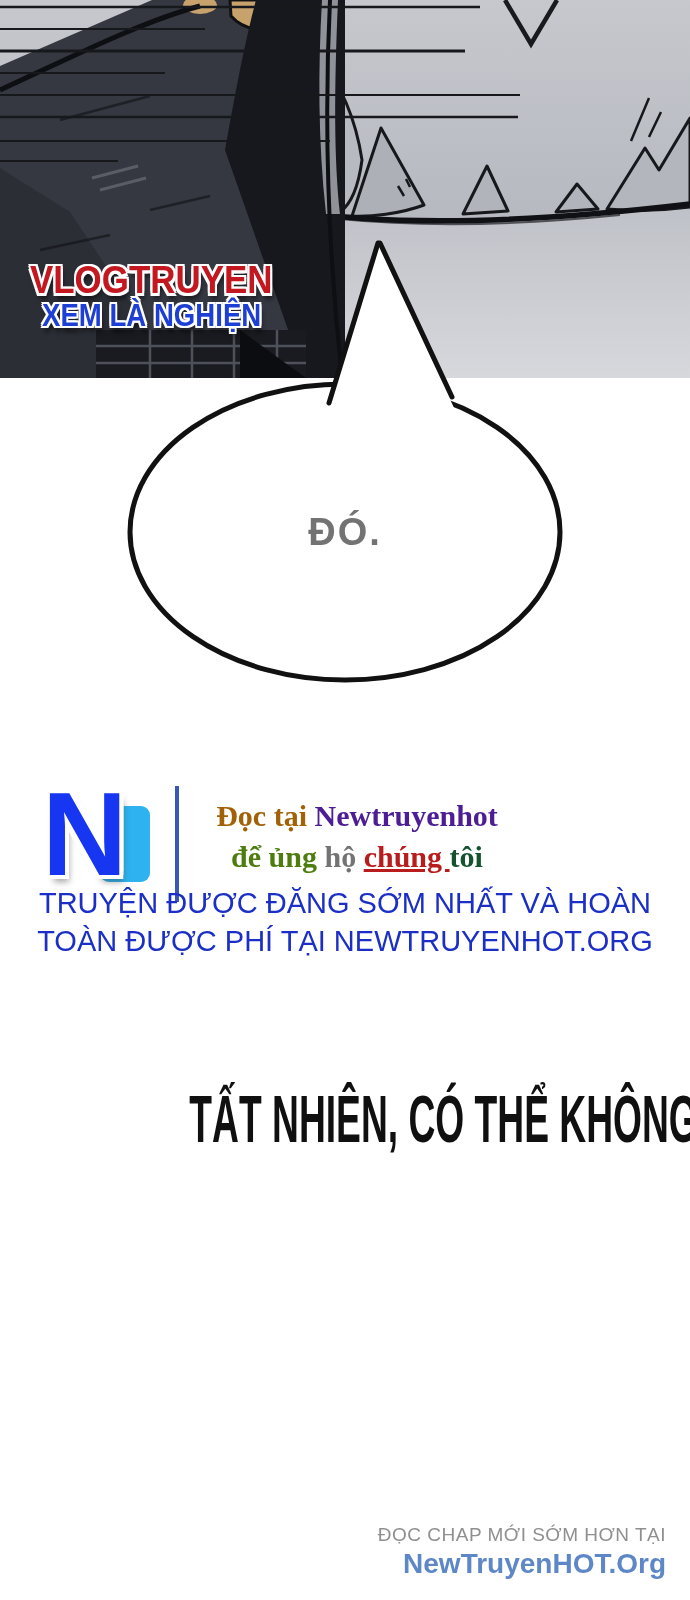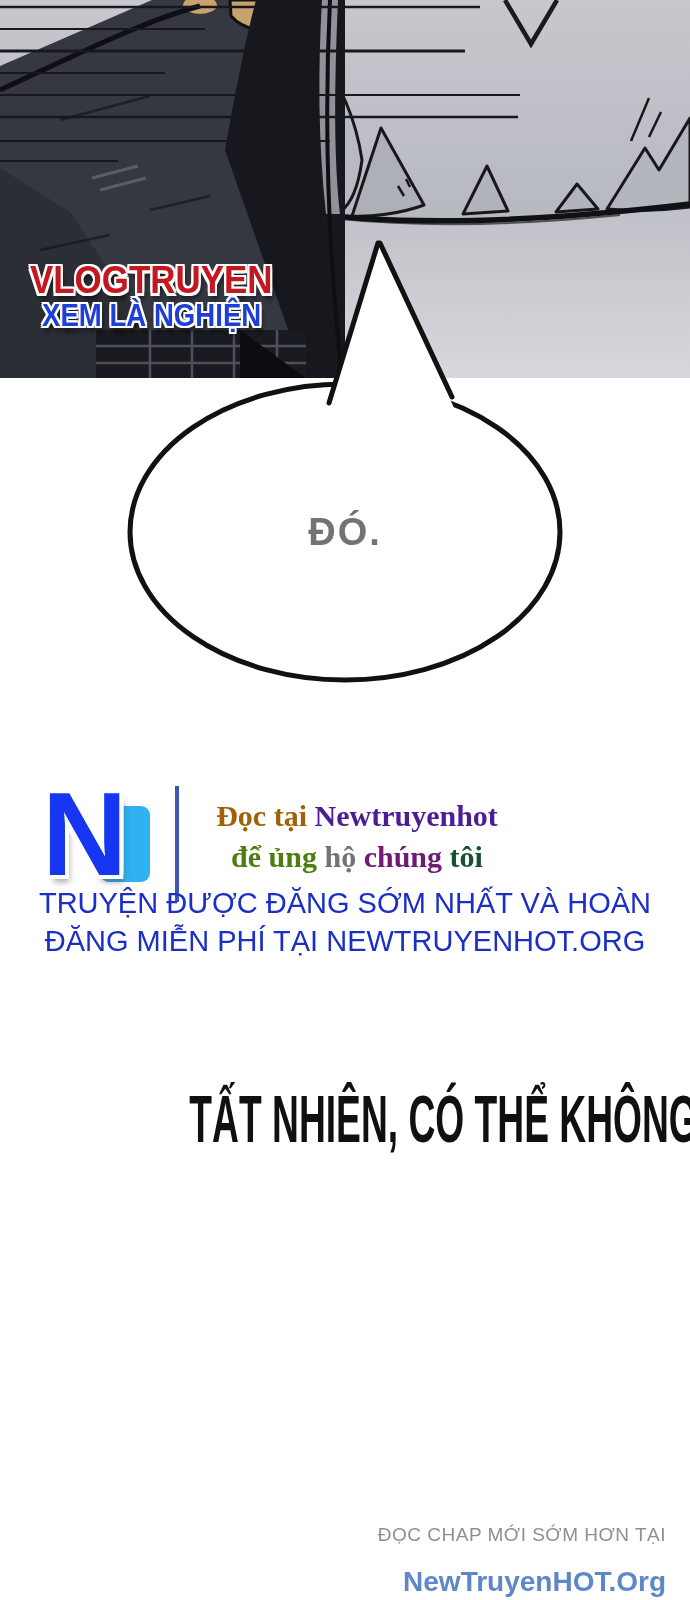--- a/index.html
+++ b/index.html
@@ -40,21 +40,21 @@
     font-size:29px;font-weight:400;line-height:38px;letter-spacing:0px;}
 
   
   .caption{position:absolute;left:0;top:1080px;width:690px;text-align:center;}
   .caption span{display:inline-block;white-space:nowrap;font-size:60px;font-weight:900;
     transform:scale(0.62,1.12);transform-origin:center top;letter-spacing:0px;}
 
   
   .footer{position:absolute;right:24px;top:1524px;text-align:right;line-height:1.2;}
   .footer .f1{font-size:19px;font-weight:400;letter-spacing:.5px;}
-  .footer .f2{font-size:28px;font-weight:700;margin-top:18px;}
+  .footer .f2{font-size:28px;font-weight:700;margin-top:0;}
 </style>
 </head>
 <body>
 
 <div class="page">
 
   <svg class="panel" viewBox="0 0 690 378" xmlns="http://www.w3.org/2000/svg">
     <defs>
       <linearGradient id="bg" x1="0" y1="0" x2="0" y2="1">
         <stop offset="0" stop-color="#c6c8ce"></stop>
@@ -125,25 +125,25 @@
     <path d="M283,8 L234,168" stroke="#111111" stroke-width="5" stroke-linecap="round" fill="none"></path>
     <path d="M285,8 L357,162" stroke="#111111" stroke-width="5" stroke-linecap="round" fill="none"></path>
   </svg>
   <div class="bubble-text">ĐÓ.</div>
 
   <div class="wm-accent"></div>
   <div class="wm-n" style="color: rgb(23, 54, 242);">N</div>
   <div class="wm-divider"></div>
   <div class="wm-tagline">
     <div><span style="color: #a16207;">Đọc tại </span><span style="color: #4c1d95;">Newtruyenhot</span></div>
-    <div><span style="color: #4d7c0f;">để ủng </span><span style="color: #737373;">hộ </span><span style="color: #701a75;">chúng </span><span style="color: #14532d;">tôi</span></div>
+    <div><span style="color: #4d7c0f;">để ủng </span><span style="color: #737373;">hộ </span><span style="color: #b91c1c; text-decoration: underline;">chúng </span><span style="color: #14532d;">tôi</span></div>
   </div>
   <div class="wm-promo" style="color: rgb(27, 47, 198);">
     <div>TRUYỆN ĐƯỢC ĐĂNG SỚM NHẤT VÀ HOÀN</div>
-    <div>ĐĂNG MIỄN PHÍ TẠI NEWTRUYENHOT.ORG</div>
+    <div>TOÀN ĐƯỢC PHÍ TẠI NEWTRUYENHOT.ORG</div>
   </div>
 
   <div class="caption">
     <span style="color: rgb(16, 16, 16);">TẤT NHIÊN, CÓ THỂ KHÔNG PHẢI.</span>
   </div>
 
   <div class="footer">
     <div class="f1" style="color: rgb(143, 143, 143);">ĐỌC CHAP MỚI SỚM HƠN TẠI</div>
     <div class="f2" style="color: rgb(93, 135, 199);">NewTruyenHOT.Org</div>
   </div>

